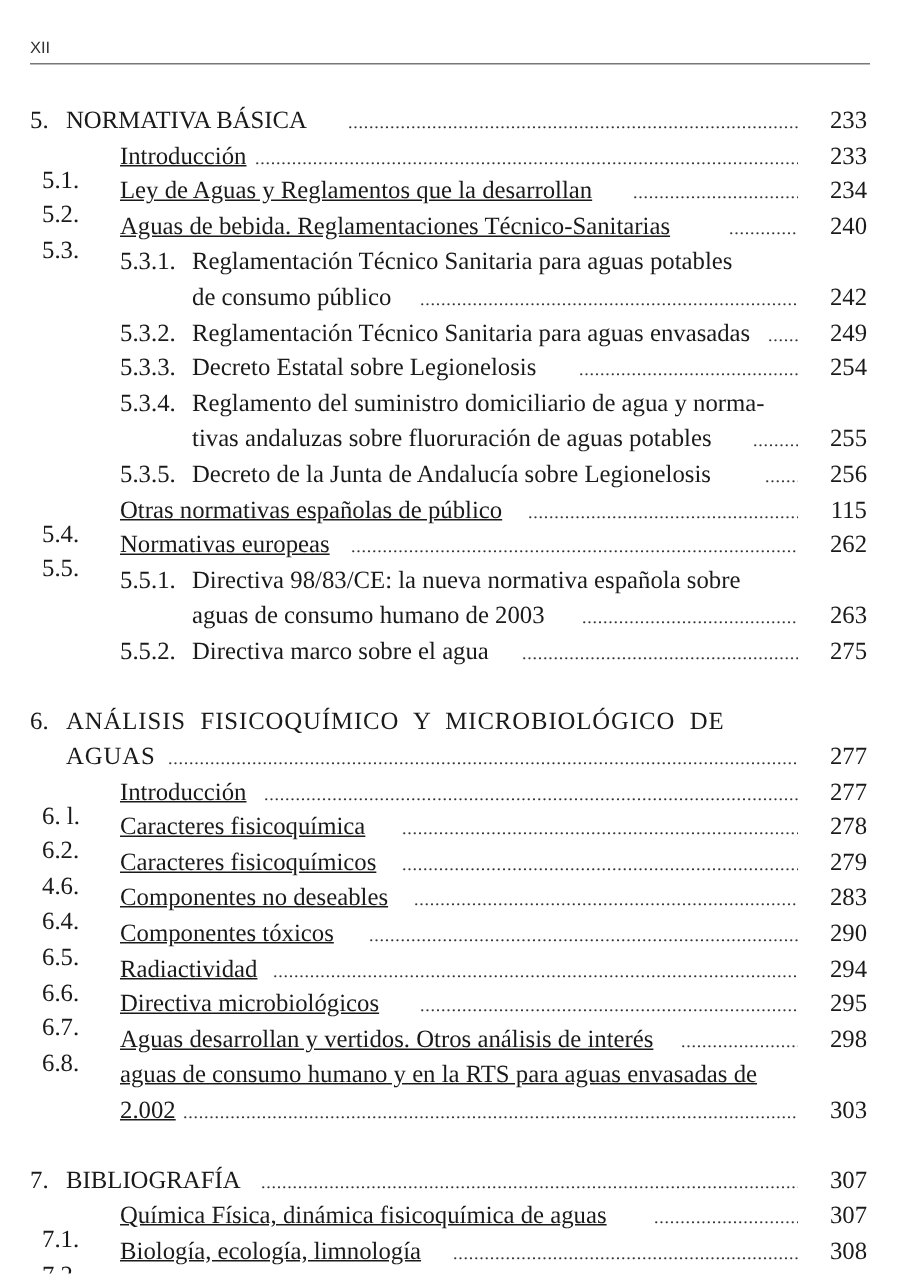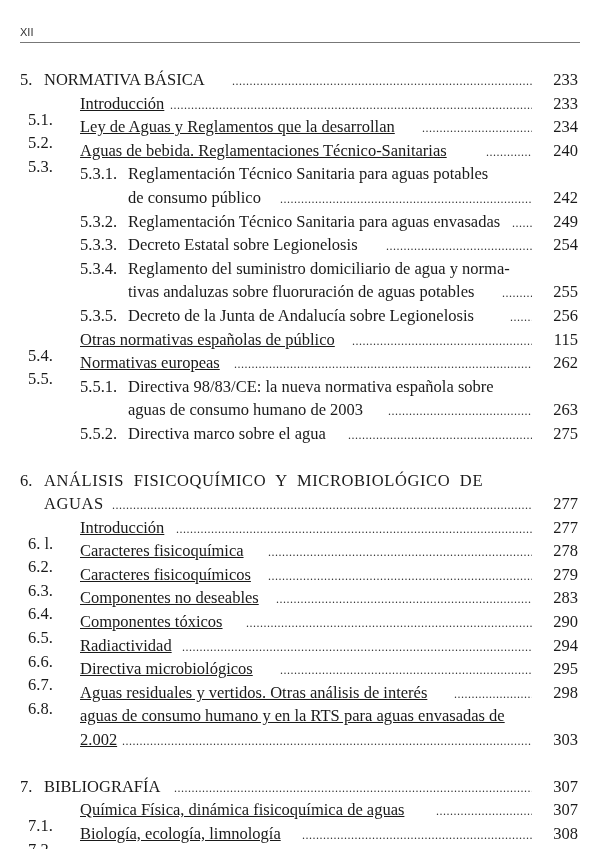--- a/index.html
+++ b/index.html
@@ -134,21 +134,21 @@
     <span class="dots" style="left:176px;width:356px;top:2px">................................................................................................................................................................</span>
     <span class="pg">277</span>
   </div>
   <div class="entry l1">
     <span class="num">6.2.</span>
     <span class="txt">Caracteres fisicoquímica</span>
     <span class="dots" style="left:268px;width:264px;top:2px">................................................................................................................................................................</span>
     <span class="pg">278</span>
   </div>
   <div class="entry l1">
-    <span class="num">6.3.</span>
+    <span class="num">4.6.</span>
     <span class="txt">Caracteres fisicoquímicos</span>
     <span class="dots" style="left:268px;width:264px;top:2px">................................................................................................................................................................</span>
     <span class="pg">279</span>
   </div>
   <div class="entry l1">
     <span class="num">6.4.</span>
     <span class="txt">Componentes no deseables</span>
     <span class="dots" style="left:276px;width:256px;top:2px">................................................................................................................................................................</span>
     <span class="pg">283</span>
   </div>
@@ -165,21 +165,21 @@
     <span class="pg">294</span>
   </div>
   <div class="entry l1">
     <span class="num">6.7.</span>
     <span class="txt">Directiva microbiológicos</span>
     <span class="dots" style="left:280px;width:252px;top:2px">................................................................................................................................................................</span>
     <span class="pg">295</span>
   </div>
   <div class="entry l1">
     <span class="num">6.8.</span>
-    <span class="txt">Aguas residuales y vertidos. Otras análisis de interés</span>
+    <span class="txt">Aguas desarrollan y vertidos. Otros análisis de interés</span>
     <span class="dots" style="left:454px;width:78px;top:2px">................................................................................................................................................................</span>
     <span class="pg">298</span>
   </div>
   <div class="entry l1">
     <span class="txt">aguas de consumo humano y en la RTS para aguas envasadas de</span>
   </div>
   <div class="entry l1">
     <span class="txt">2.002</span>
     <span class="dots" style="left:122px;width:410px;top:2px">................................................................................................................................................................</span>
     <span class="pg">303</span>

